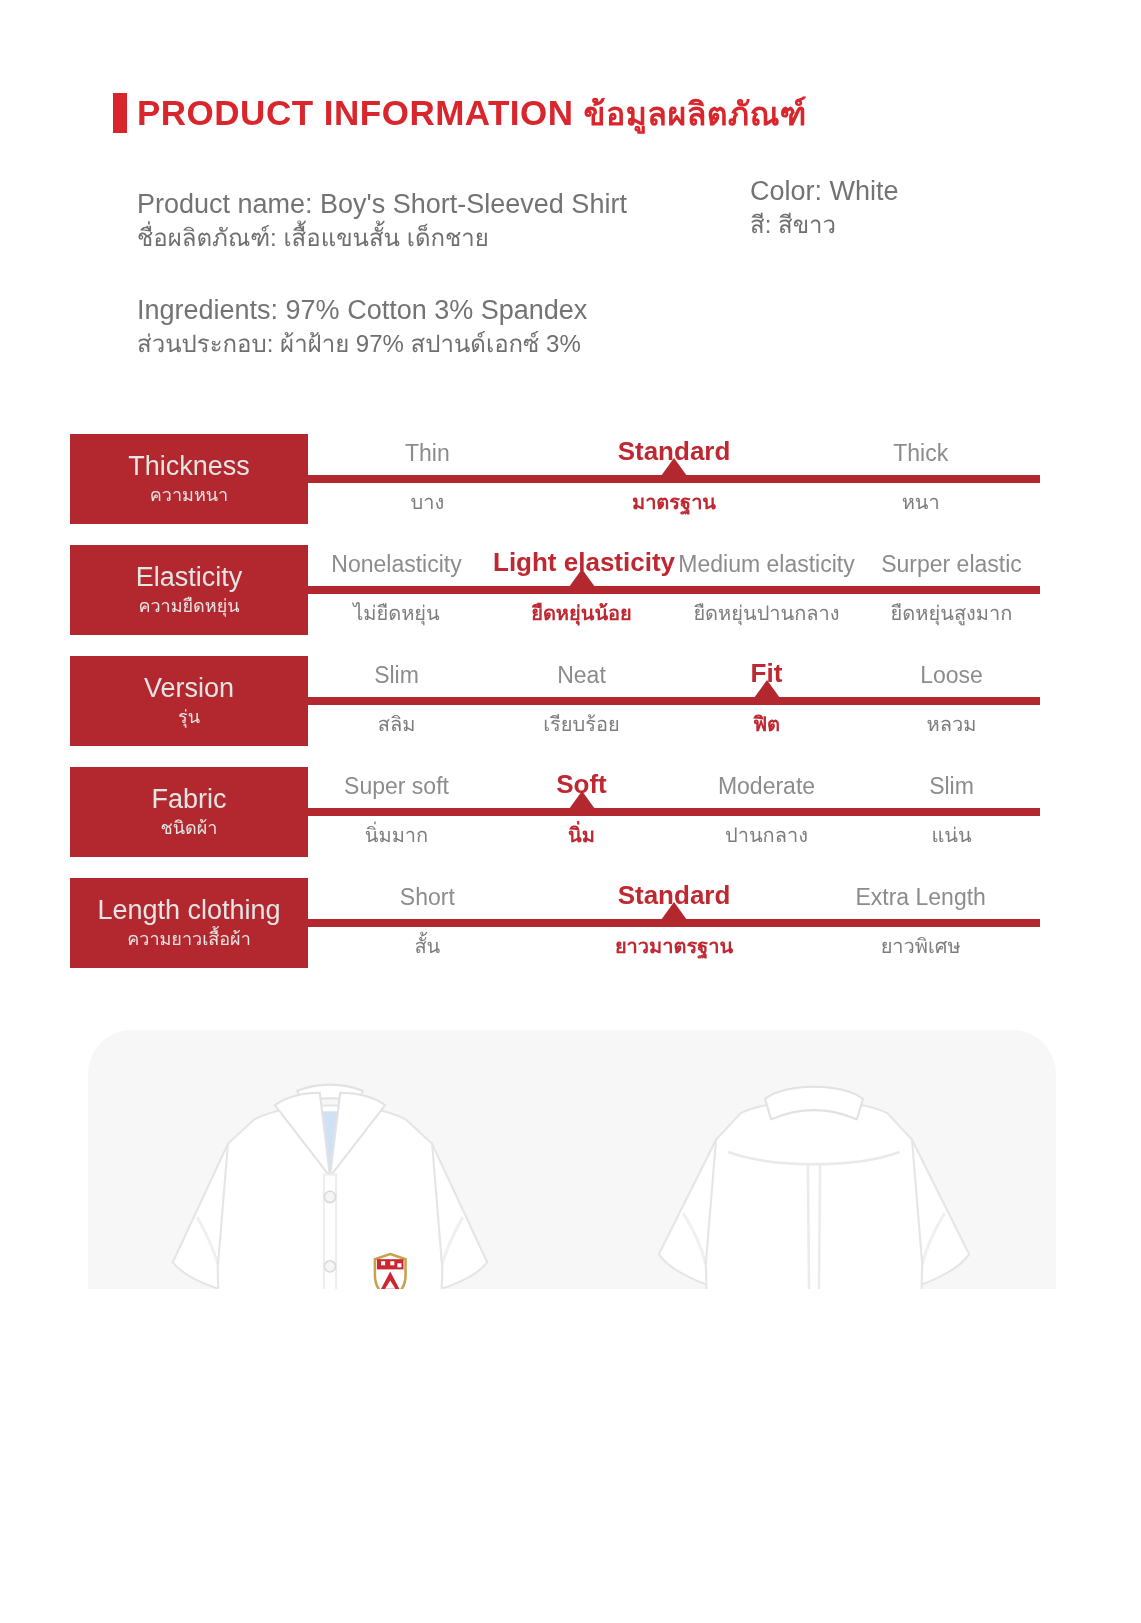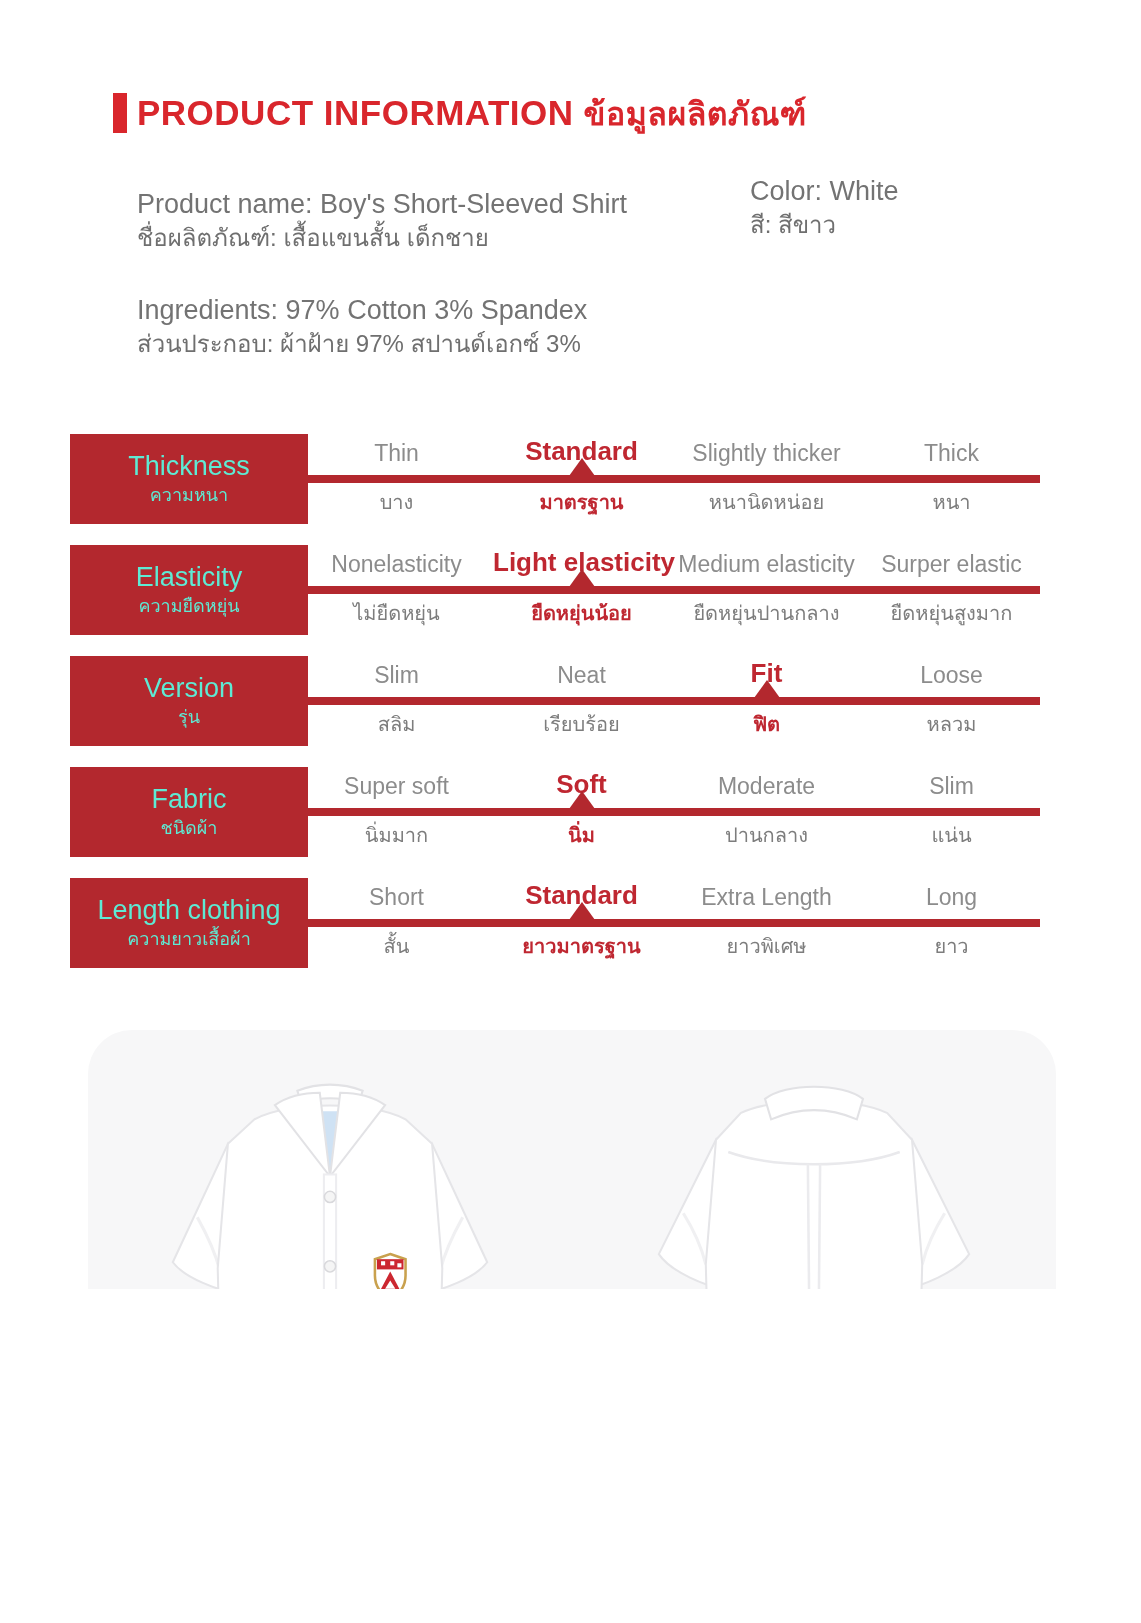--- a/index.html
+++ b/index.html
@@ -17,21 +17,21 @@
   .info-block{position:absolute;white-space:nowrap;}
   .info-name{left:137px;top:188px;}
   .info-color{left:750px;top:175px;}
   .info-ingredients{left:137px;top:294px;}
   .info-en{font-size:27px;color:#737373;line-height:33px;}
   .info-th{font-size:24px;color:#6f6f6f;line-height:30px;margin-top:2px;}
   
   .specs{position:absolute;left:70px;top:434px;width:970px;}
   .spec-row{position:relative;height:90px;margin-bottom:21px;}
   .spec-label{
-    position:absolute;left:0;top:0;width:238px;height:90px;background:#b3282e;color:#5eead4;
+    position:absolute;left:0;top:0;width:238px;height:90px;background:#b3282e;color:#e5e5e5;
     display:flex;flex-direction:column;align-items:center;justify-content:center;z-index:2;
   }
   .spec-label-en{font-size:27px;line-height:30px;}
   .spec-label-th{font-size:18px;line-height:24px;margin-top:2px;}
   .spec-line{position:absolute;left:238px;right:0;top:41px;height:8px;background:#b3282e;z-index:0;}
   .spec-options{position:absolute;left:238px;right:0;top:0;height:100%;display:flex;z-index:1;gap:8px;}
   .spec-option{flex:1;position:relative;text-align:center;}
   .opt-en{position:absolute;top:6px;left:0;width:100%;font-size:23px;color:#8c8c8c;white-space:nowrap;}
   .opt-th{position:absolute;bottom:6px;left:0;width:100%;font-size:20px;color:#7d7d7d;white-space:nowrap;}
   .spec-option.selected .opt-en{color:#bf2731;font-weight:bold;font-size:26px;top:2px;}
@@ -88,25 +88,20 @@
           <div class="opt-en">Thin</div>
 
           <div class="opt-th">บาง</div>
         </div>
         <div class="spec-option selected">
           <div class="opt-en">Standard</div>
           <div class="opt-marker"></div>
           <div class="opt-th">มาตรฐาน</div>
         </div>
         <div class="spec-option">
-          <div class="opt-en">Slightly thicker</div>
-
-          <div class="opt-th">หนานิดหน่อย</div>
-        </div>
-        <div class="spec-option">
           <div class="opt-en">Thick</div>
 
           <div class="opt-th">หนา</div>
         </div>
       </div>
     </div>
 
     <div class="spec-row">
       <div class="spec-line"></div>
       <div class="spec-label">
@@ -211,25 +206,20 @@
         </div>
         <div class="spec-option selected">
           <div class="opt-en">Standard</div>
           <div class="opt-marker"></div>
           <div class="opt-th">ยาวมาตรฐาน</div>
         </div>
         <div class="spec-option">
           <div class="opt-en">Extra Length</div>
 
           <div class="opt-th">ยาวพิเศษ</div>
-        </div>
-        <div class="spec-option">
-          <div class="opt-en">Long</div>
-
-          <div class="opt-th">ยาว</div>
         </div>
       </div>
     </div>
 
   </section>
 
   <section class="gallery">
     <div class="gallery-half">
       <svg class="shirt-svg" width="420" height="490" viewBox="0 0 400 480">
 

